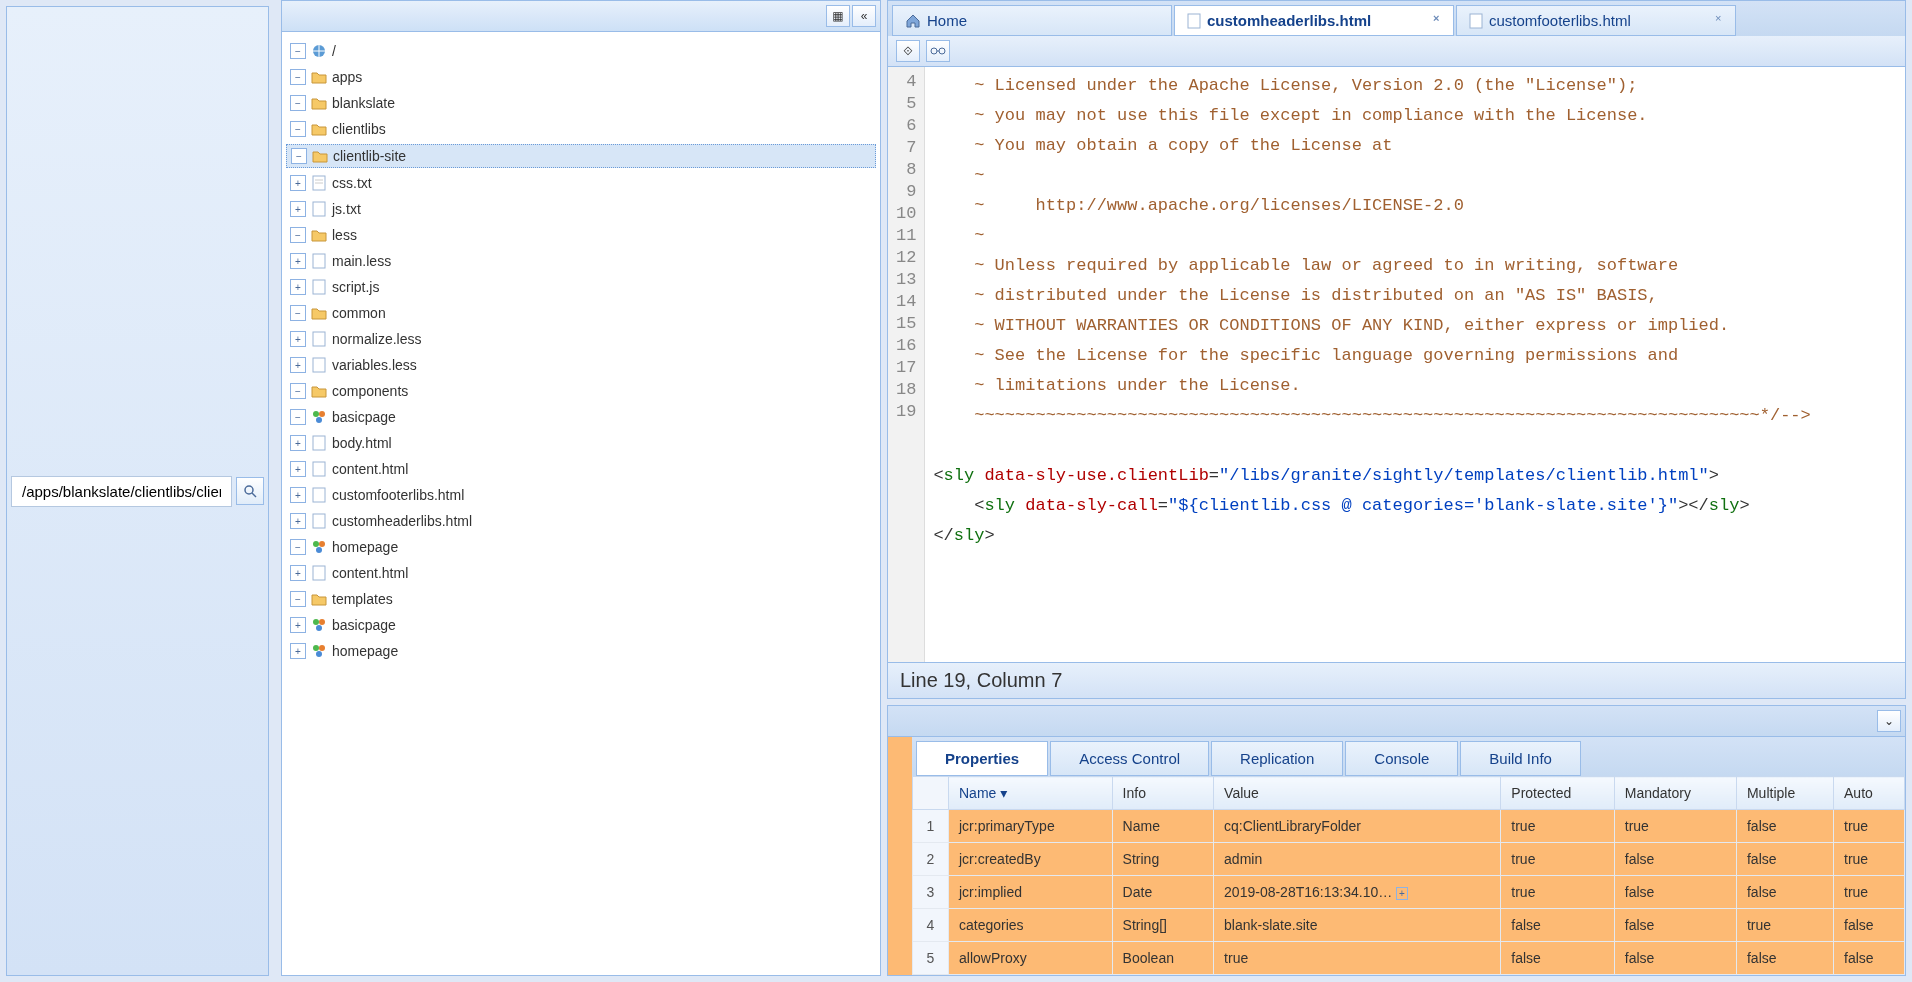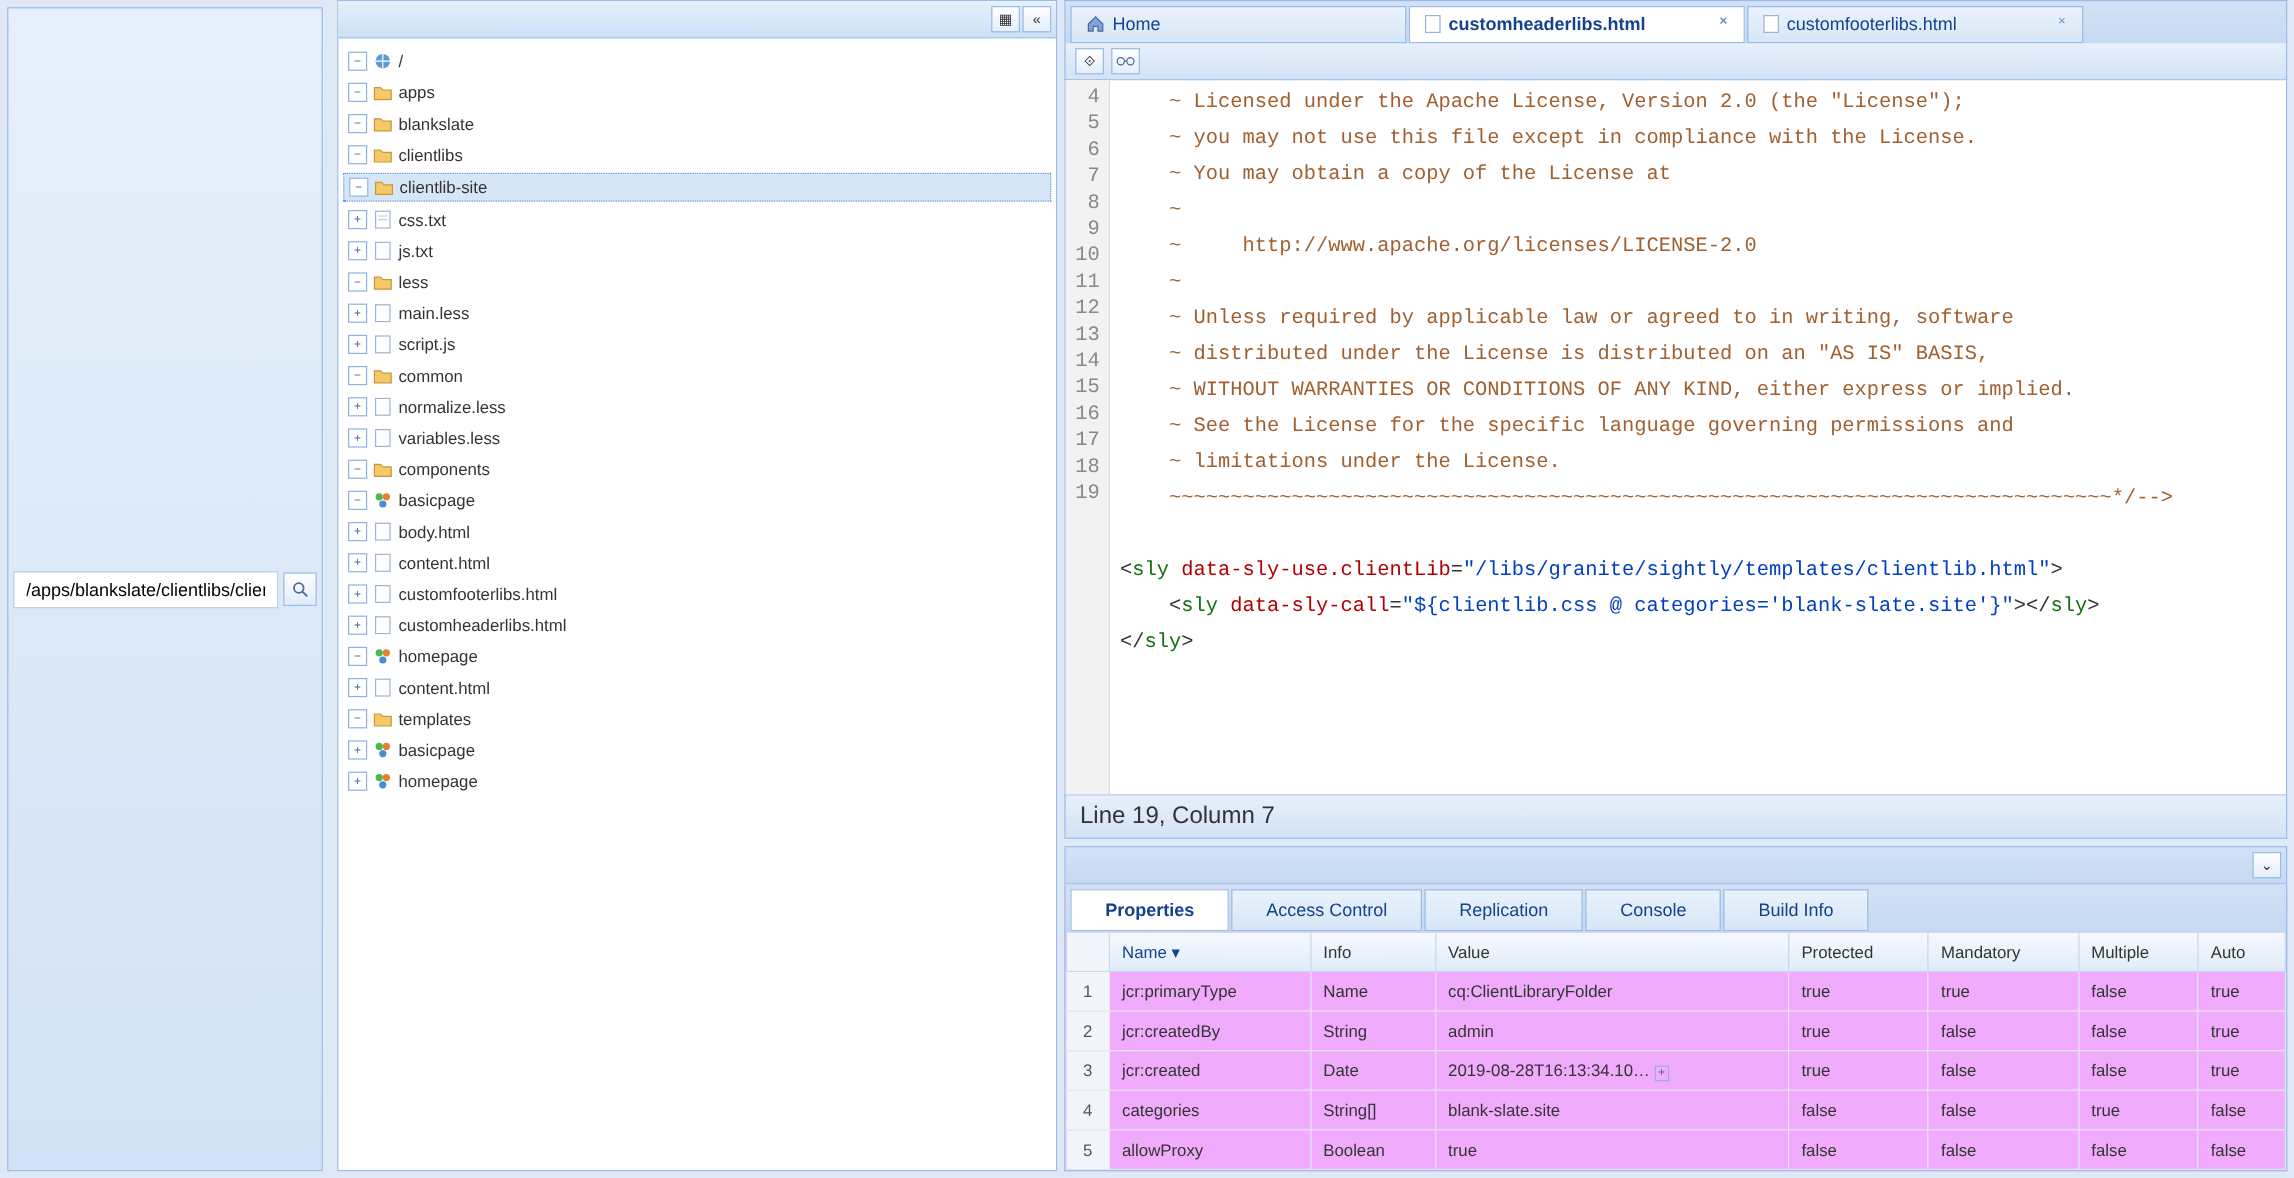--- a/index.html
+++ b/index.html
@@ -21,34 +21,34 @@
 .tree .icon { width: 18px; height: 16px; display: inline-flex; align-items: center; justify-content: center; margin-right: 4px; }
 .tree .label { font-size: 14px; }
 .indent1 { padding-left: 18px; }
 .indent2 { padding-left: 36px; }
 .indent3 { padding-left: 54px; }
 .indent4 { padding-left: 72px; }
 .indent5 { padding-left: 90px; }
 .indent6 { padding-left: 108px; }
 .rightpanel { flex: 1; display: flex; flex-direction: column; min-width: 0; }
 .tabs { display: flex; gap: 2px; padding: 4px 4px 0 4px; background: linear-gradient(#d3e2f6,#c5d9f1); border: 1px solid #99bce8; border-bottom: none; }
-.tab { display: flex; gap: 6px; padding: 6px 12px; border: 1px solid #99bce8; background: linear-gradient(#eaf2fc,#d7e6f7); color: #15428b; font-size: 15px; cursor: pointer; position: relative; min-width: 280px; }
+.tab { display: flex; align-items: center; gap: 6px; padding: 6px 12px; border: 1px solid #99bce8; background: linear-gradient(#eaf2fc,#d7e6f7); color: #15428b; font-size: 15px; cursor: pointer; position: relative; min-width: 280px; }
 .tab.active { background: #fff; font-weight: bold; }
 .tab .close { position: absolute; right: 6px; top: 6px; width: 14px; height: 14px; font-size: 11px; color: #6b8ab8; cursor: pointer; }
 .toolbar { background: linear-gradient(#e7f0fb,#d3e2f6); border: 1px solid #99bce8; border-top: none; padding: 4px 8px; display: flex; gap: 6px; }
 .editor { flex: 1; display: flex; border: 1px solid #99bce8; border-top: none; background: #fff; min-height: 0; overflow: hidden; }
 .gutter { background: #f2f2f2; color: #888; text-align: right; padding: 4px 8px; font-family: 'Courier New', monospace; font-size: 17px; line-height: 22px; border-right: 1px solid #ddd; user-select: none; }
 .code { flex: 1; padding: 4px 8px; font-family: 'Courier New', monospace; font-size: 17px; line-height: 30px; white-space: pre; overflow: auto; }
 .c-comment { color: #a06030; }
 .c-tag { color: #107010; }
 .c-attr { color: #b00000; }
 .c-str { color: #0040c0; }
 .statusbar { background: linear-gradient(#e7f0fb,#d3e2f6); border: 1px solid #99bce8; border-top: none; padding: 6px 12px; font-size: 20px; color: #333; }
 .splitbar { background: linear-gradient(#d3e2f6,#c5d9f1); border: 1px solid #99bce8; padding: 4px; display: flex; justify-content: flex-end; margin-top: 6px; }
-.bottom { border: 1px solid #99bce8; border-top: none; background: #f0abfc; display: flex; flex-direction: column; }
+.bottom { border: 1px solid #99bce8; border-top: none; background: #fdba74; display: flex; flex-direction: column; padding-left: 24px; }
 .btabs { display: flex; background: linear-gradient(#d3e2f6,#c5d9f1); padding: 4px 4px 0 4px; gap: 2px; }
 .btab { padding: 8px 28px; border: 1px solid #99bce8; background: linear-gradient(#eaf2fc,#d7e6f7); color: #15428b; font-size: 15px; cursor: pointer; }
 .btab.active { background: #fff; font-weight: bold; }
 .grid { width: 100%; border-collapse: collapse; }
 .grid th { background: linear-gradient(#f5f9fe,#e0ecf9); border: 1px solid #c9d9ef; padding: 8px 10px; text-align: left; font-weight: normal; color: #333; font-size: 14px; }
 .grid th.sortcol { color: #15428b; }
 .grid td { border: 1px solid #e4e9f0; padding: 8px 10px; font-size: 14px; }
 .grid .rownum { background: #f2f6fc; text-align: center; width: 36px; color: #555; }
 svg { display: block; }
 </style>
@@ -486,21 +486,21 @@
     <td>jcr:createdBy</td>
     <td>String</td>
     <td>admin</td>
     <td>true</td>
     <td>false</td>
     <td>false</td>
     <td>true</td>
               </tr>
               <tr>
                 <td class="rownum">3</td>
-    <td>jcr:created</td>
+    <td>jcr:implied</td>
     <td>Date</td>
     <td>2019-08-28T16:13:34.10… <span style="border:1px solid #8db2e3;padding:0 2px;font-size:10px;color:#4a6a99">+</span></td>
     <td>true</td>
     <td>false</td>
     <td>false</td>
     <td>true</td>
               </tr>
               <tr>
                 <td class="rownum">4</td>
     <td>categories</td>

